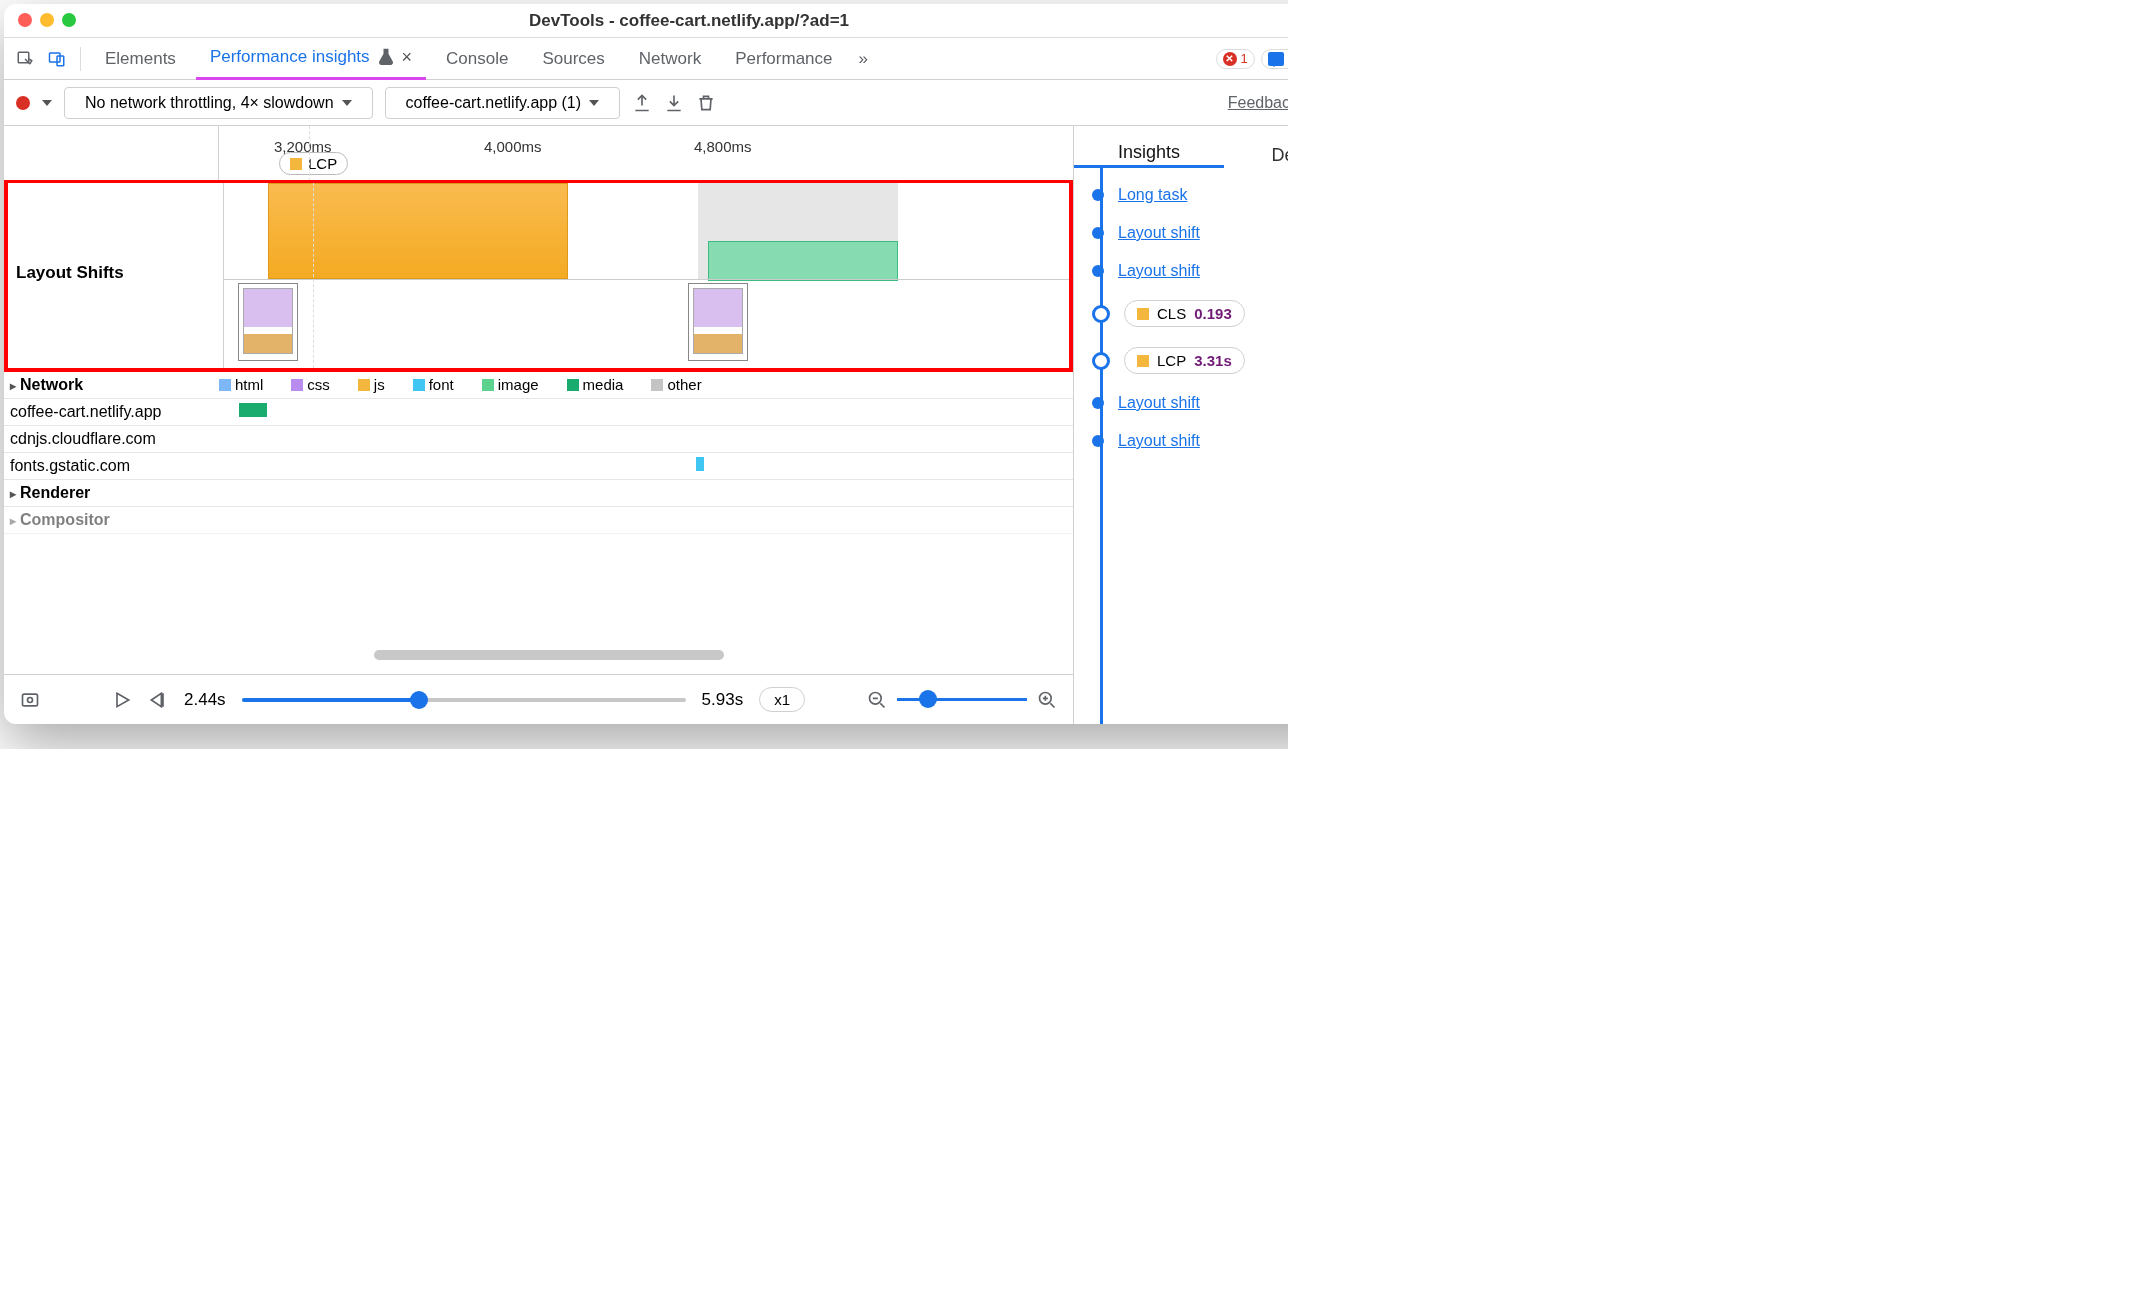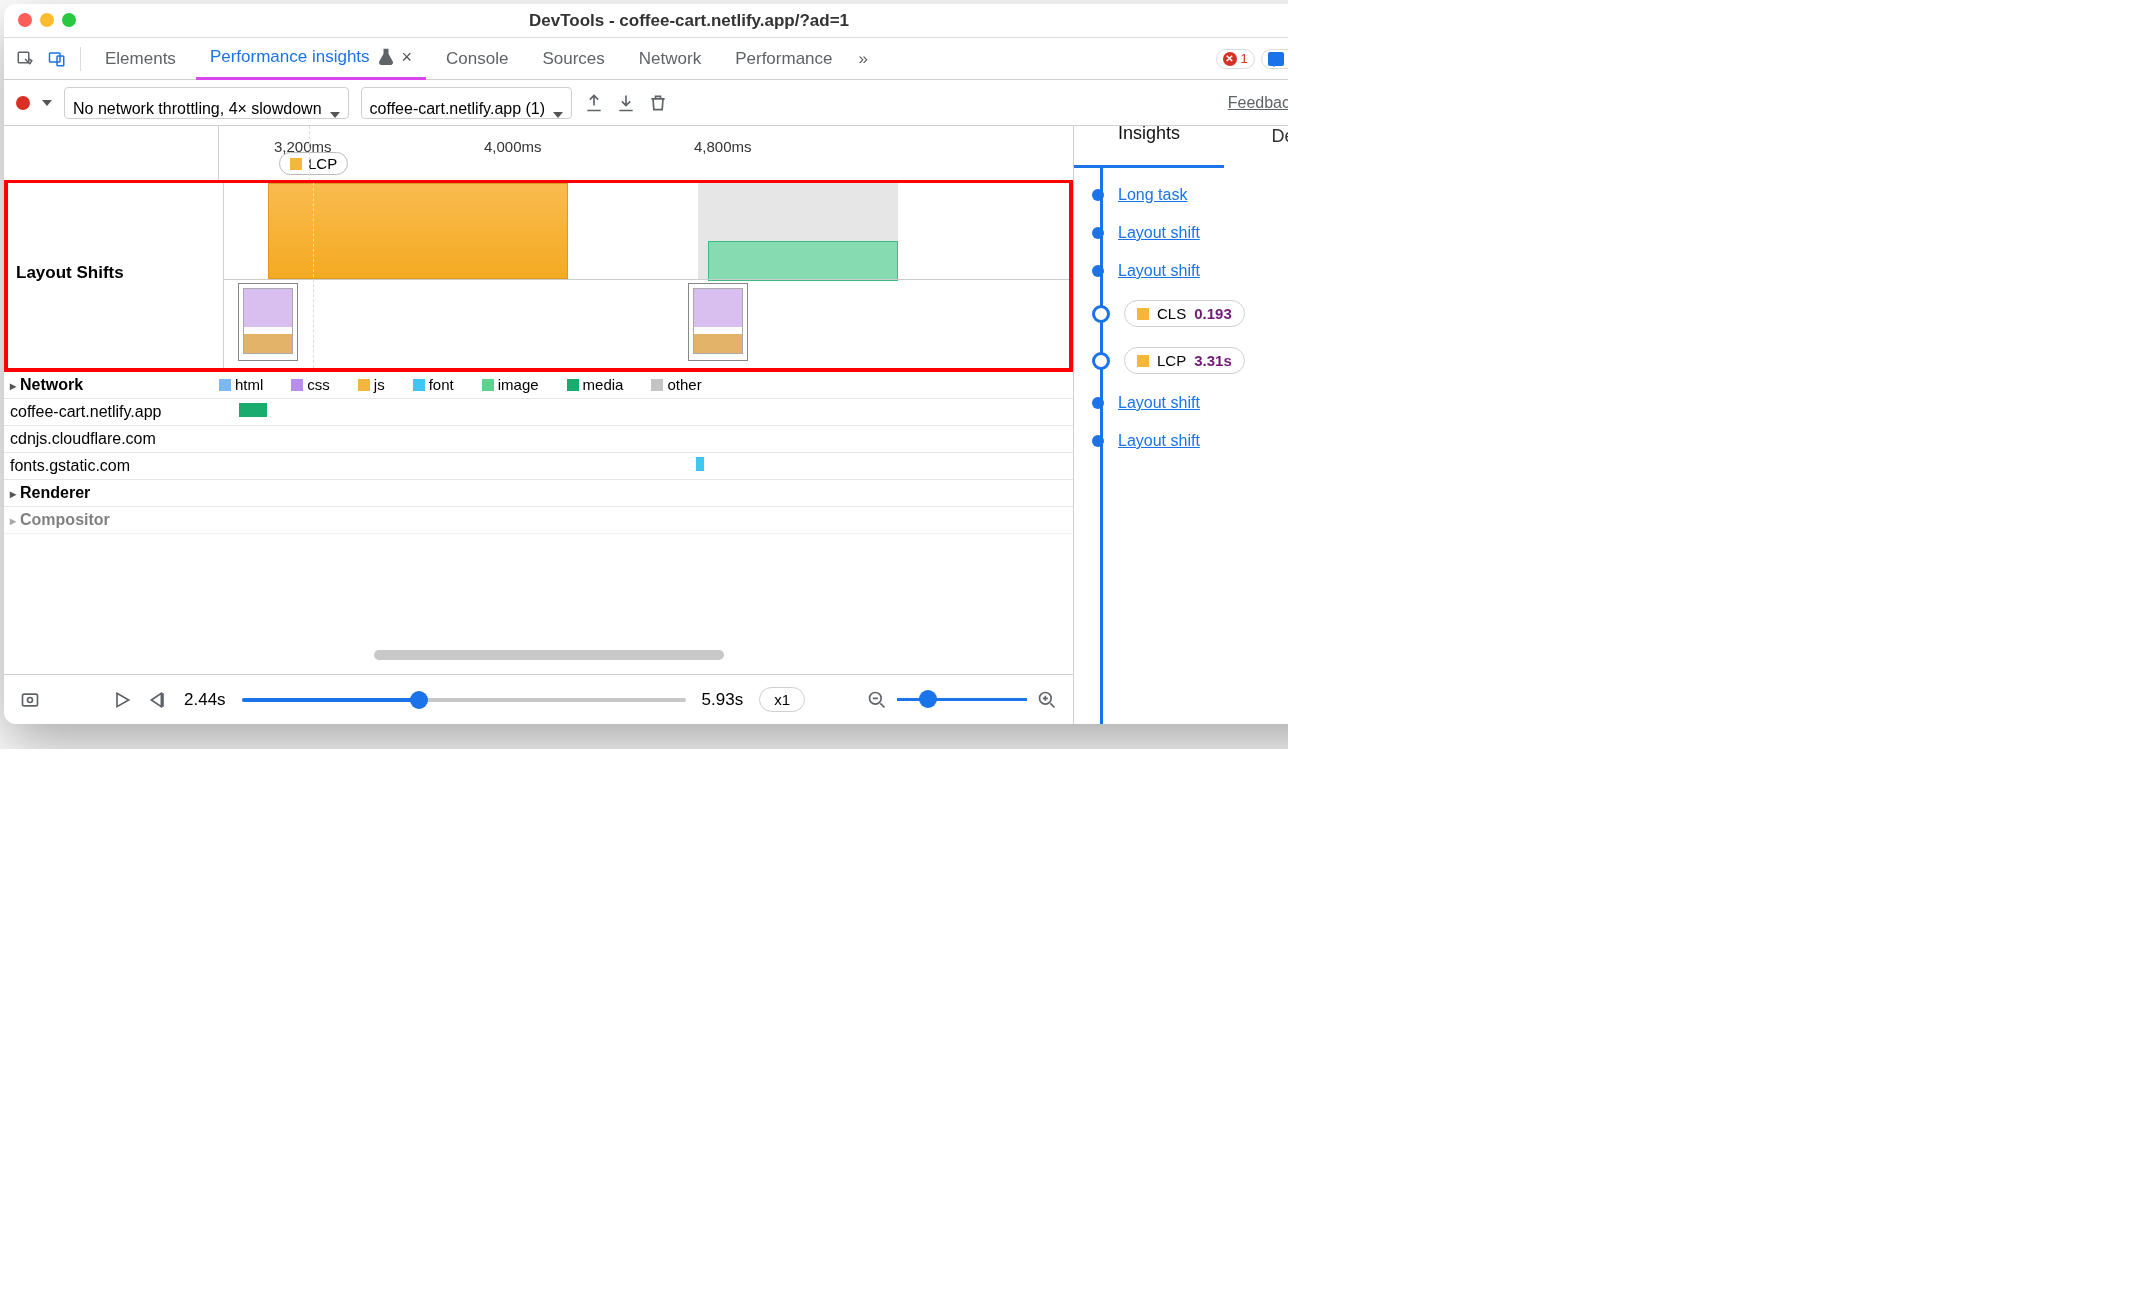--- a/index.html
+++ b/index.html
@@ -22,21 +22,21 @@
   .badge-pill { display:flex; align-items:center; gap:4px; height:20px; padding:0 6px; border-radius:10px; font-size:13px; border:1px solid #ddd; }
   .badge-pill.err { color:#d93025; }
   .badge-pill.err .circ{ width:14px;height:14px;border-radius:50%; background:#d93025; color:#fff; display:flex;align-items:center;justify-content:center; font-size:10px; font-weight:bold;}
   .badge-pill.msg { color:#1a73e8; }
   .badge-pill.msg .sq{ width:16px;height:14px; background:#1a73e8; border-radius:2px; position:relative; }
   .badge-pill.msg .sq::after{content:"";position:absolute;bottom:-4px;left:3px;border:3px solid transparent;border-top-color:#1a73e8;}
   .spacer { flex:1; }
   
   .toolbar { height:46px; display:flex; align-items:center; gap:12px; padding:0 12px; border-bottom:1px solid #d0d0d0; position: relative; }
   .rec { width:14px;height:14px;border-radius:50%; background:#d93025; }
-  .select { height:32px; border:1px solid #cfcfcf; border-radius:4px; display:flex; align-items:flex-end; padding:0 8px; gap:8px; font-size:16px; cursor:pointer; }
+  .select { height:32px; border:1px solid #cfcfcf; border-radius:4px; display:flex; align-items:center; padding:0 20px; gap:8px; font-size:16px; cursor:pointer; }
   .chev { width:0;height:0;border-left:5px solid transparent;border-right:5px solid transparent;border-top:6px solid #555; }
   .linklike { color:#5f6368; text-decoration:underline; font-size:16px; cursor:pointer; }
   .hicon { color:#5f6368; width:20px;height:20px; }
   
   .content { flex:1; display:flex; min-height:0; }
   .timeline-area { flex:1; display:flex; flex-direction:column; border-right:1px solid #d0d0d0; min-width:0; position:relative; }
   .insights-area { width:300px; display:flex; flex-direction:column; }
   
   .tl-ruler { height:56px; position:relative; border-bottom:1px solid #e6e6e6; }
   .tl-leftcol { position:absolute; left:0; top:0; bottom:0; width:215px; border-right:1px solid #d0d0d0; }
@@ -64,21 +64,21 @@
   .legend span{display:flex;align-items:center;gap:4px;}
   .bar { position:absolute; top:4px; height:14px; }
   
   .bottom { height:50px; border-top:1px solid #d0d0d0; display:flex; align-items:center; padding:0 16px; gap:16px; }
   .btn-outline { border:1px solid #cfcfcf; border-radius:16px; padding:3px 14px; font-size:15px; }
   .range { flex:1; height:4px; background:#c7c7c7; position:relative; border-radius:2px; }
   .range .fill{ position:absolute; left:0; top:0; bottom:0; background:#1a73e8; border-radius:2px; width:39%; }
   .range .knob{ position:absolute; top:-7px; left:38%; width:18px;height:18px;border-radius:50%; background:#1a73e8; }
   
   .ins-tabs { display:flex; height:42px; align-items:flex-end; }
-  .ins-tab { flex:1; text-align:center; font-size:18px; padding-bottom:21px; cursor:pointer; color:#333;}
+  .ins-tab { flex:1; text-align:center; font-size:18px; padding-bottom:2px; cursor:pointer; color:#333;}
   .ins-tab.active { color:#111; border-bottom:3px solid #1a73e8; font-weight:400;}
   .ins-list { flex:1; overflow:hidden; padding:8px 8px 8px 0; position:relative; }
   .vline { position:absolute; left:26px; top:0; bottom:0; width:3px; background:#1a73e8; }
   .ins-item { display:flex; align-items:center; gap:14px; padding:10px 4px 10px 18px; }
   .node { width:12px;height:12px;border-radius:50%; background:#1a73e8; z-index:1;}
   .node.big { width:18px;height:18px; background:#fff; border:3px solid #1a73e8; }
   .ins-link { color:#1a73e8; text-decoration:underline; font-size:16px; cursor:pointer; }
   .metric-pill { border:1px solid #cfcfcf; border-radius:16px; padding:4px 12px; display:flex; gap:8px; align-items:center; font-size:15px;}
   .metric-pill .val{ color:#701a75; font-weight:700;}
   .tri::before{content:"▸"; font-size:12px; color:#555;}

